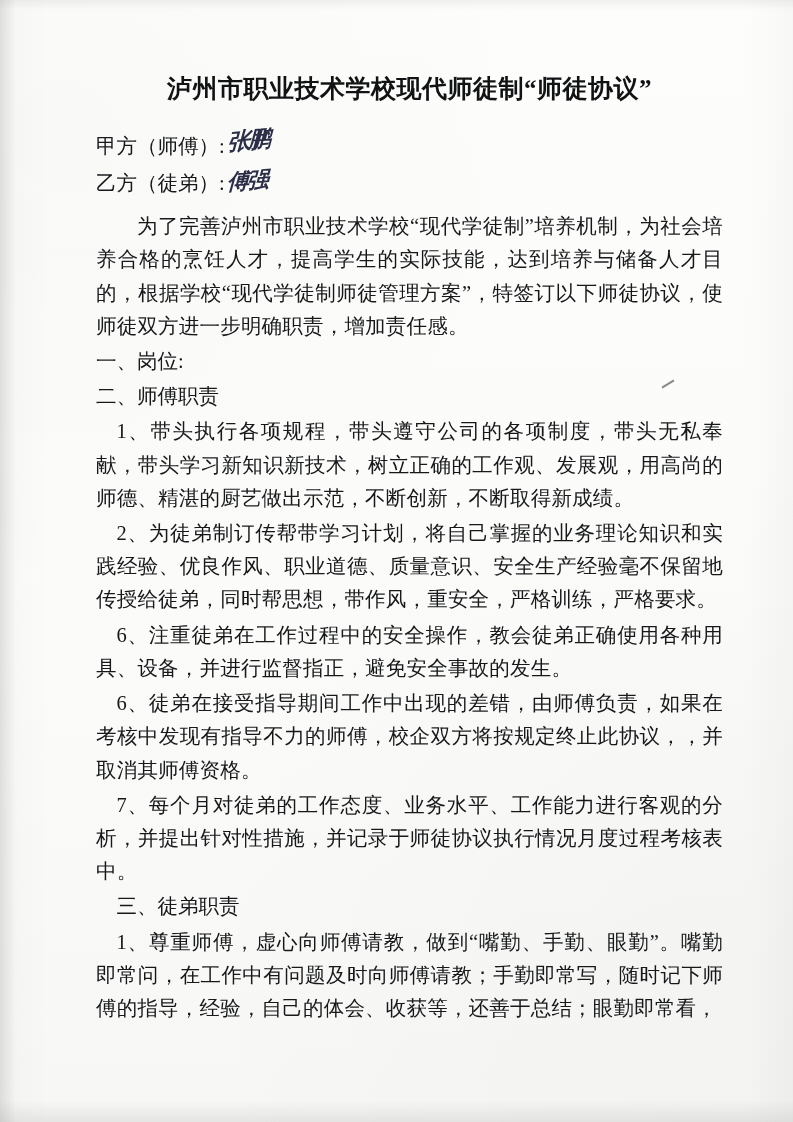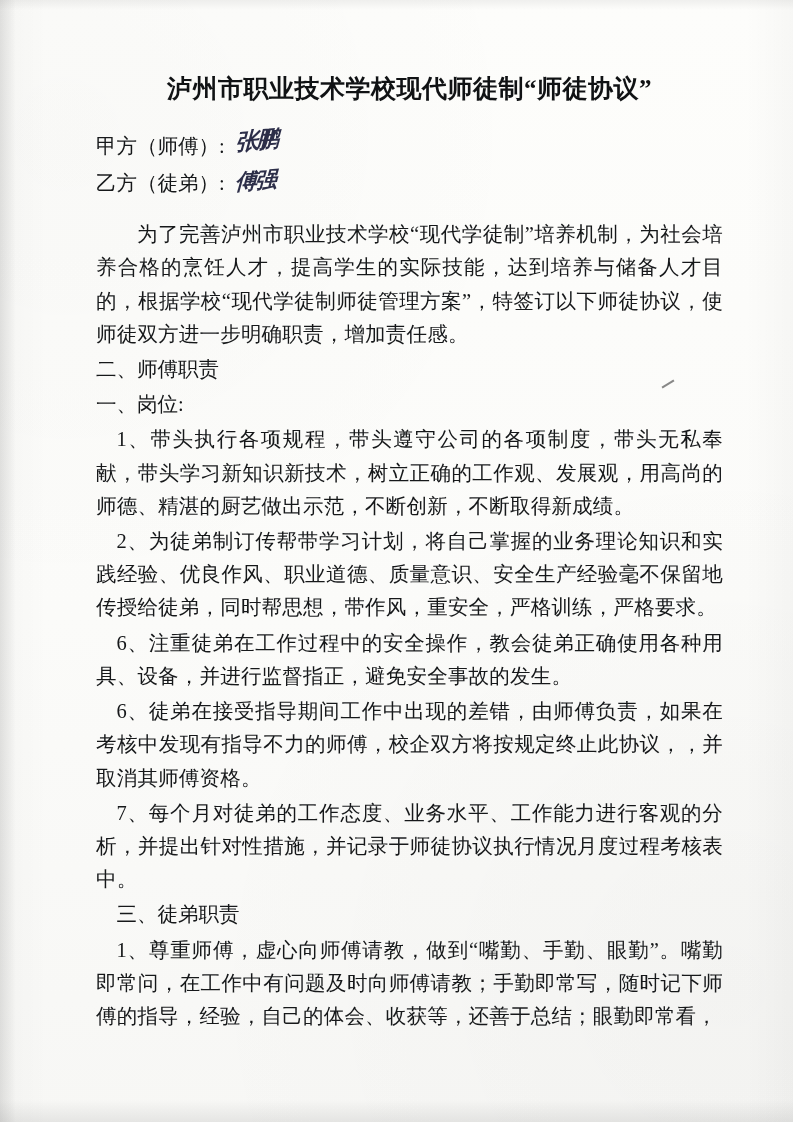--- a/index.html
+++ b/index.html
@@ -63,21 +63,21 @@
     color: #101214;
   }
 
   .party-line {
     font-size: 20.5px;
     line-height: 1.25;
     margin: 0 0 9px 0;
     position: relative;
     display: flex;
     align-items: flex-end;
-    gap: 8px;
+    gap: 0;
   }
   .party-label { white-space: nowrap; }
 
   .signature {
     display: inline-block;
     font-family: "Liberation Serif", "DejaVu Serif", serif;
     font-size: 23px;
     font-style: italic;
     font-weight: bold;
     color: #1b1d3a;
@@ -88,21 +88,21 @@
     top: -4px;
     opacity: 0.92;
   }
   .signature.sig2 {
     transform: rotate(-4deg) skewX(-6deg);
     font-size: 22px;
     top: -2px;
   }
 
   .body-block {
-    margin-top: 22px;
+    margin-top: 14px;
   }
   p.para {
     font-size: 20.5px;
     line-height: 1.62;
     margin: 0 0 2px 0;
     text-align: justify;
     text-justify: inter-ideograph;
     letter-spacing: 0.2px;
   }
   p.indent2 { text-indent: 2em; }
@@ -148,23 +148,23 @@
 
     <div class="party-line">
       <span class="party-label">乙方（徒弟）:</span>
       <span class="signature sig2">傅强</span>
     </div>
 
     <div class="body-block">
 
       <p class="para indent2">为了完善泸州市职业技术学校“现代学徒制”培养机制，为社会培养合格的烹饪人才，提高学生的实际技能，达到培养与储备人才目的，根据学校“现代学徒制师徒管理方案”，特签订以下师徒协议，使师徒双方进一步明确职责，增加责任感。</p>
 
+      <p class="section-heading">一、岗位:</p>
+
       <p class="section-heading">二、师傅职责</p>
-
-      <p class="section-heading">一、岗位:</p>
 
       <p class="para indent1">1、带头执行各项规程，带头遵守公司的各项制度，带头无私奉献，带头学习新知识新技术，树立正确的工作观、发展观，用高尚的师德、精湛的厨艺做出示范，不断创新，不断取得新成绩。</p>
       <p class="para indent1">2、为徒弟制订传帮带学习计划，将自己掌握的业务理论知识和实践经验、优良作风、职业道德、质量意识、安全生产经验毫不保留地传授给徒弟，同时帮思想，带作风，重安全，严格训练，严格要求。</p>
       <p class="para indent1">6、注重徒弟在工作过程中的安全操作，教会徒弟正确使用各种用具、设备，并进行监督指正，避免安全事故的发生。</p>
       <p class="para indent1">6、徒弟在接受指导期间工作中出现的差错，由师傅负责，如果在考核中发现有指导不力的师傅，校企双方将按规定终止此协议，，并取消其师傅资格。</p>
       <p class="para indent1">7、每个月对徒弟的工作态度、业务水平、工作能力进行客观的分析，并提出针对性措施，并记录于师徒协议执行情况月度过程考核表中。</p>
 
       <p class="section-heading ind">三、徒弟职责</p>
 
       <p class="para indent1">1、尊重师傅，虚心向师傅请教，做到“嘴勤、手勤、眼勤”。嘴勤即常问，在工作中有问题及时向师傅请教；手勤即常写，随时记下师傅的指导，经验，自己的体会、收获等，还善于总结；眼勤即常看，</p>

